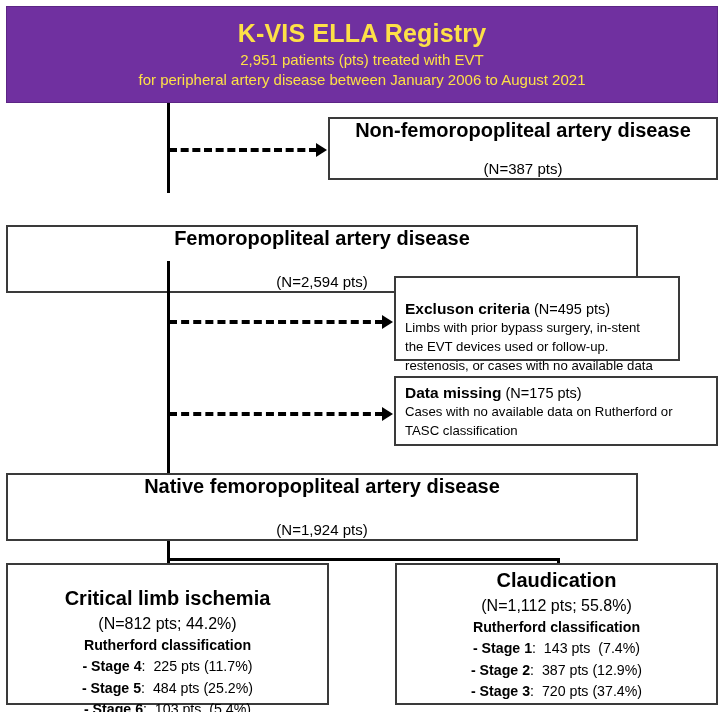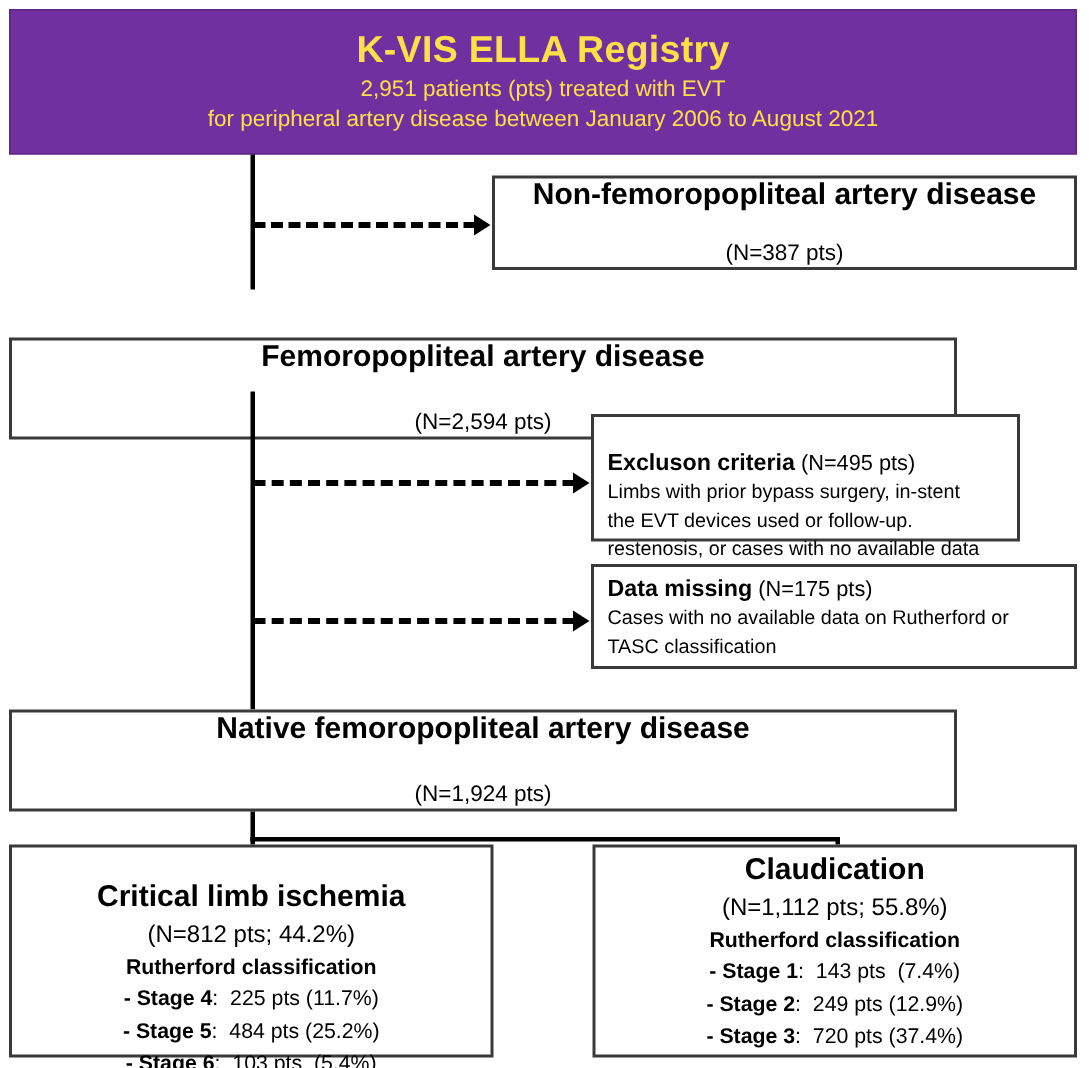--- a/index.html
+++ b/index.html
@@ -211,21 +211,21 @@
 
   <div class="box center" style="left:395px; top:563px; width:323px; height:142px; padding:4px 6px;">
     <div class="leaf-title">Claudication</div>
     <div class="leaf-sub">(N=1,112 pts; 55.8%)</div>
     <div class="leaf-rc">Rutherford classification</div>
     <div class="stage-list">
       <div class="stage-row">
         <span class="stage-lbl">- Stage 1</span><span>:</span><span class="stage-val">  143 pts  (7.4%)</span>
       </div>
       <div class="stage-row">
-        <span class="stage-lbl">- Stage 2</span><span>:</span><span class="stage-val">  249 pts (12.9%)</span>
+        <span class="stage-lbl">- Stage 2</span><span>:</span><span class="stage-val">  387 pts (12.9%)</span>
       </div>
       <div class="stage-row">
         <span class="stage-lbl">- Stage 3</span><span>:</span><span class="stage-val">  720 pts (37.4%)</span>
       </div>
     </div>
   </div>
 
 </div>
 
 </body></html>

